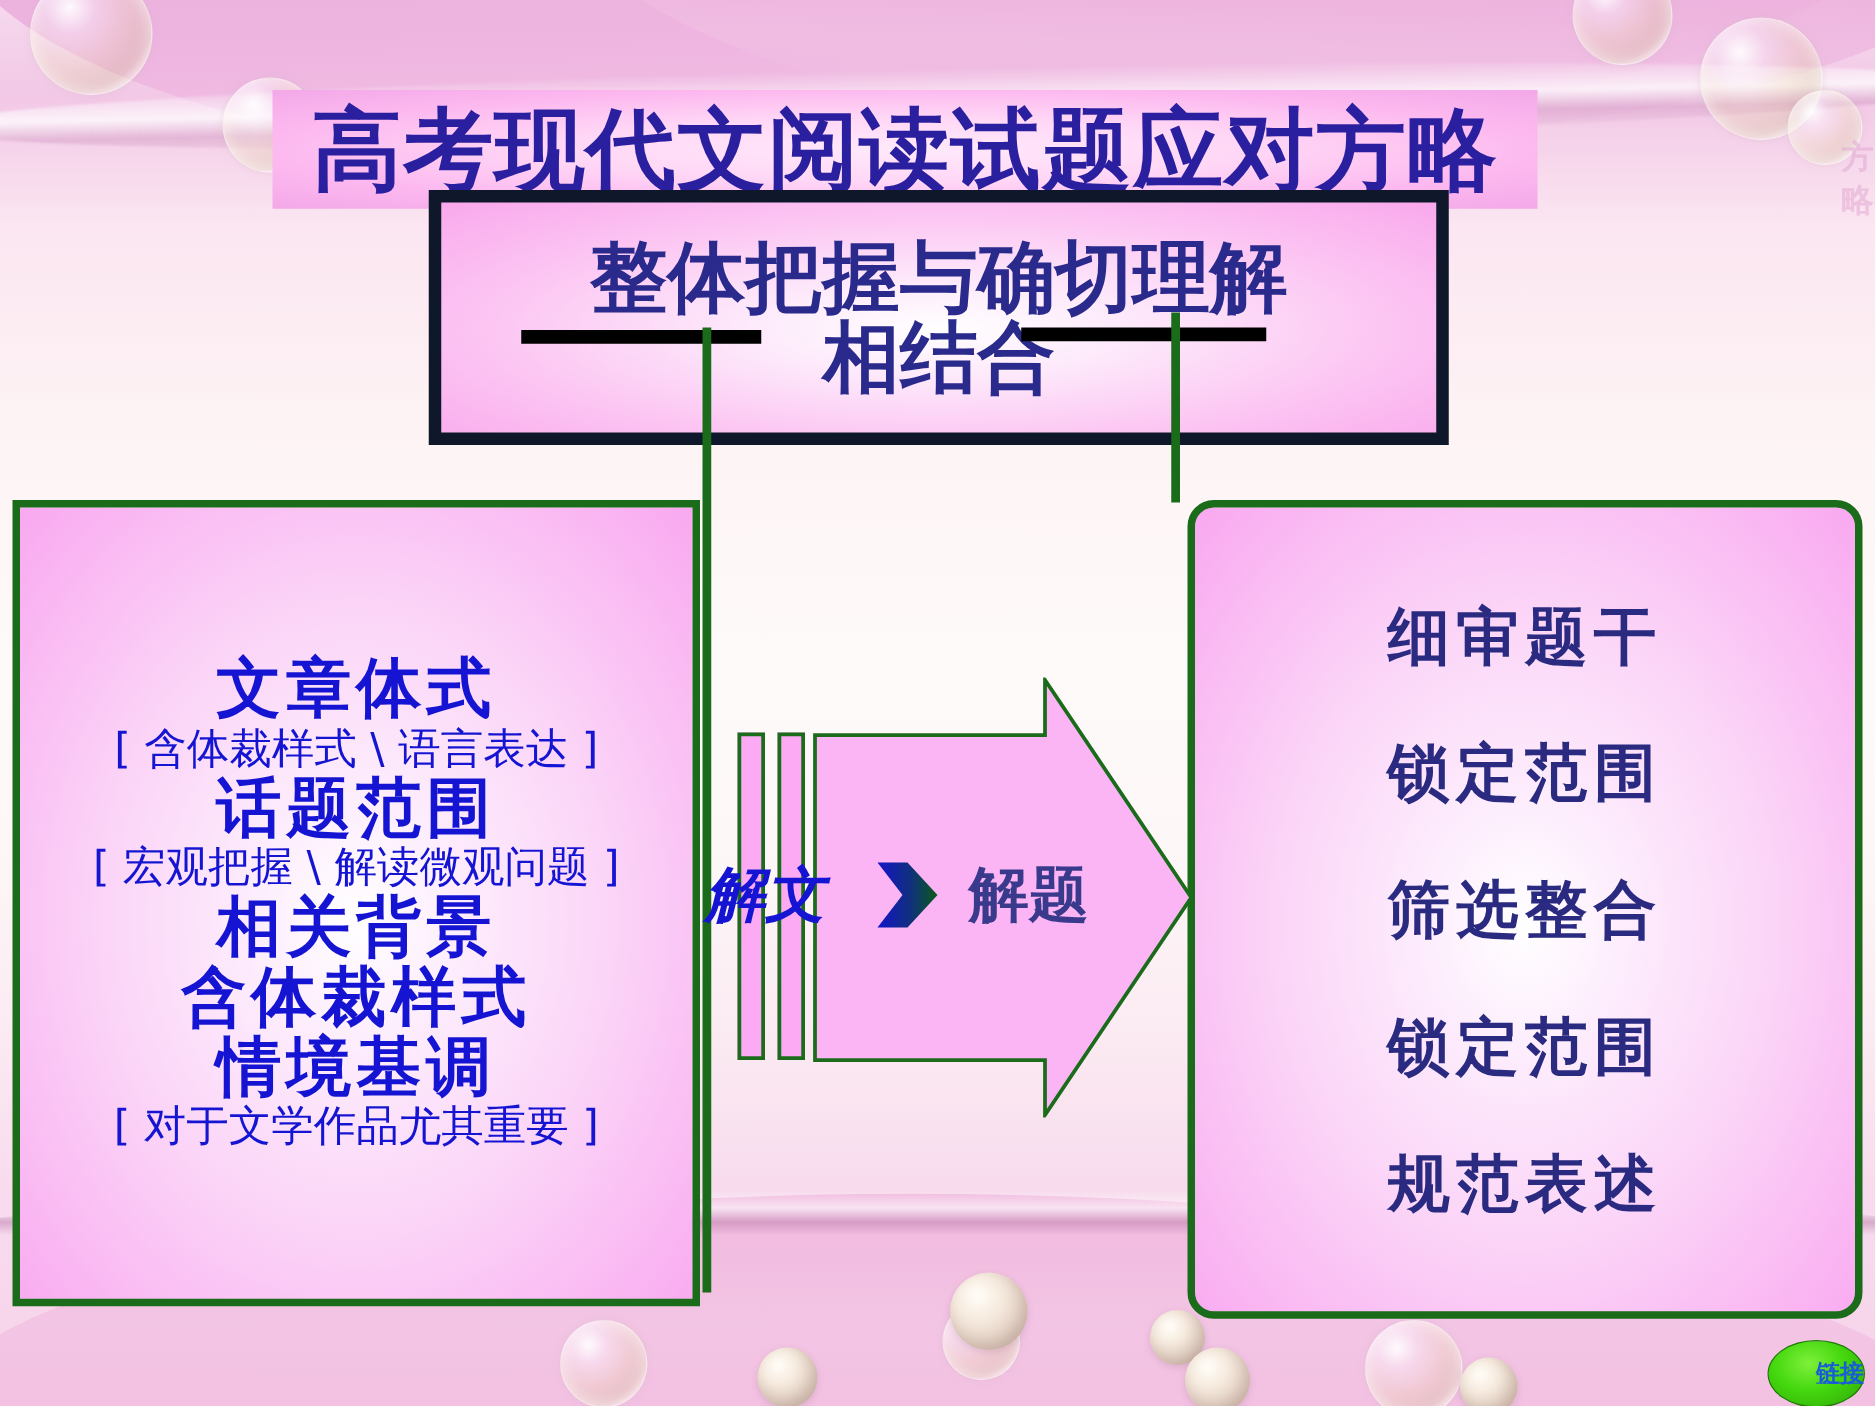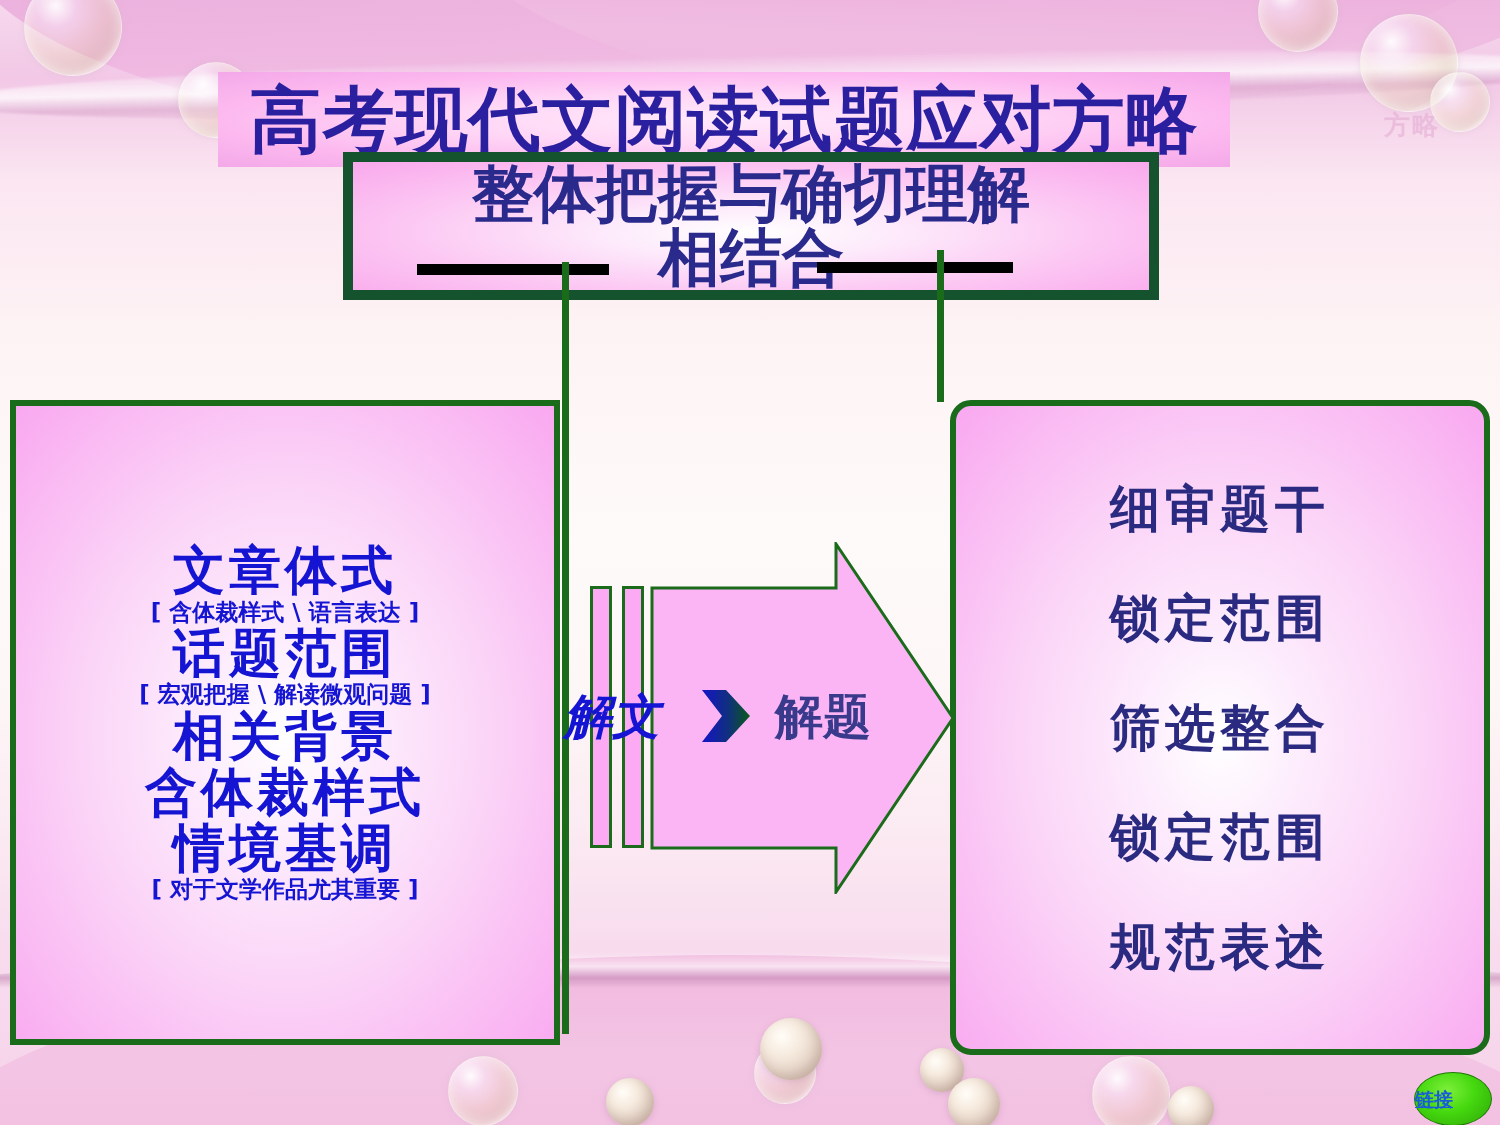--- a/index.html
+++ b/index.html
@@ -111,22 +111,22 @@
     font-weight: bold;
     letter-spacing: 1px;
     line-height: 1;
     white-space: nowrap;
   }
 
   
   .subtitle-box {
     position: absolute;
     left: 343px; top: 152px;
-    width: 816px; height: 148px;
-    background: #14532d;
+    width: 816px; height: 204px;
+    background: #0f172a;
     padding: 10px;
     box-sizing: border-box;
   }
   .subtitle-inner {
     width: 100%; height: 100%;
     background: radial-gradient(ellipse at 50% 55%, #ffffff 0%, #fdeafb 26%, #fcc7f3 62%, #f9a8ec 100%);
     display: flex; flex-direction: column;
     align-items: center; justify-content: center;
     position: relative;
   }
@@ -174,22 +174,22 @@
   .left-main {
     color: #1414d2;
     font-size: 52px;
     font-weight: bold;
     line-height: 1.08;
     letter-spacing: 4px;
     white-space: nowrap;
   }
   .left-note {
     color: #1414d2;
-    font-size: 23px;
-    font-weight: bold;
+    font-size: 34px;
+    font-weight: normal;
     line-height: 1.15;
     white-space: nowrap;
   }
   .right-item {
     color: #2a2a80;
     font-size: 50px;
     font-weight: bold;
     letter-spacing: 5px;
     line-height: 1;
     white-space: nowrap;
@@ -238,21 +238,21 @@
   }
 
   
   .link-button {
     position: absolute;
     left: 1414px; top: 1072px;
     width: 76px; height: 52px;
     border-radius: 50%;
     background: radial-gradient(ellipse at 42% 34%, #7ef03a 0%, #45d80f 45%, #2ea607 100%);
     border: 1px solid #1d7a04;
-    display: flex; align-items: center; justify-content: flex-start;
+    display: flex; align-items: center; justify-content: flex-end;
   }
   .link-text {
     color: #1a5cd8;
     font-size: 19px;
     font-weight: bold;
     text-decoration: underline;
     line-height: 1;
   }
 </style>
 </head>
@@ -275,21 +275,21 @@
   <div class="bubble" style="left:754px; top:1042px; width:60px; height:60px;"></div>
   <div class="bubble" style="left:1092px; top:1056px; width:76px; height:76px;"></div>
   <div class="bubble" style="left:448px; top:1056px; width:68px; height:68px;"></div>
 
   <div class="pearl" style="left:760px; top:1018px; width:62px; height:62px;"></div>
   <div class="pearl" style="left:920px; top:1048px; width:44px; height:44px;"></div>
   <div class="pearl" style="left:948px; top:1078px; width:52px; height:52px;"></div>
   <div class="pearl" style="left:606px; top:1078px; width:48px; height:48px;"></div>
   <div class="pearl" style="left:1168px; top:1086px; width:46px; height:46px;"></div>
 
-  <div class="watermark" style="left:1384px; top:108px;">方略</div>
+  <div class="watermark" style="left:1473px; top:108px;">方略</div>
 
   <div class="title-box">
     <div class="title-text">高考现代文阅读试题应对方略</div>
   </div>
 
   <div class="subtitle-box">
     <div class="subtitle-inner">
       <div class="subtitle-line">整体把握与确切理解</div>
       <div class="subtitle-line">相结合</div>
       <div class="underline-bar" style="left:64px; top:102px; width:192px;"></div>

